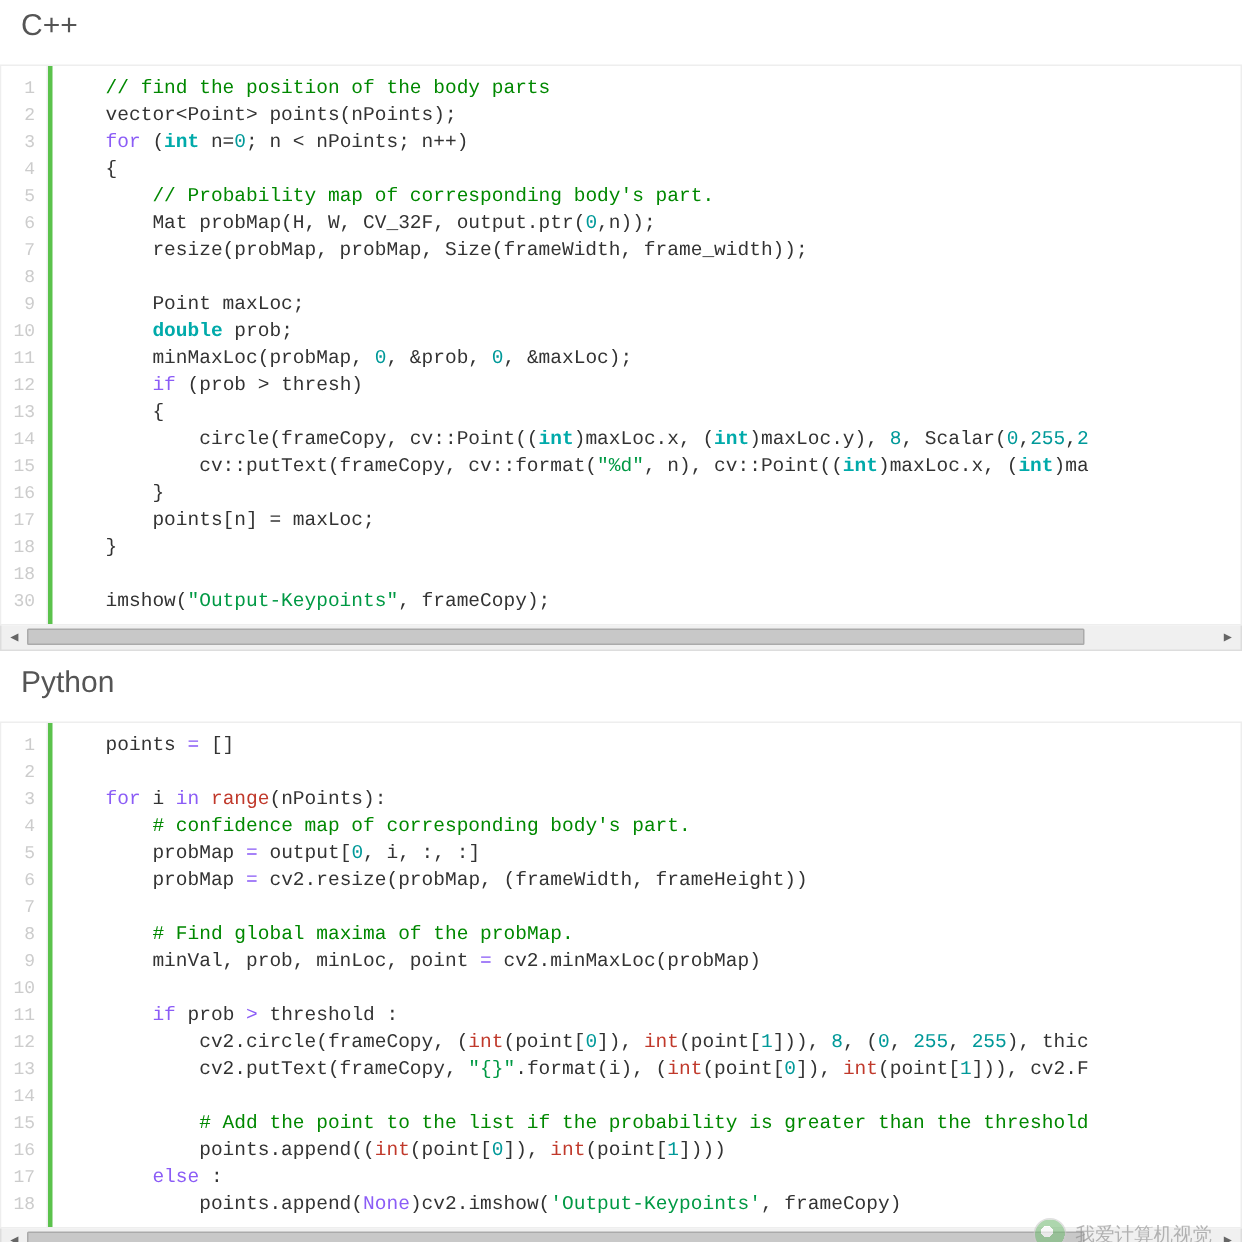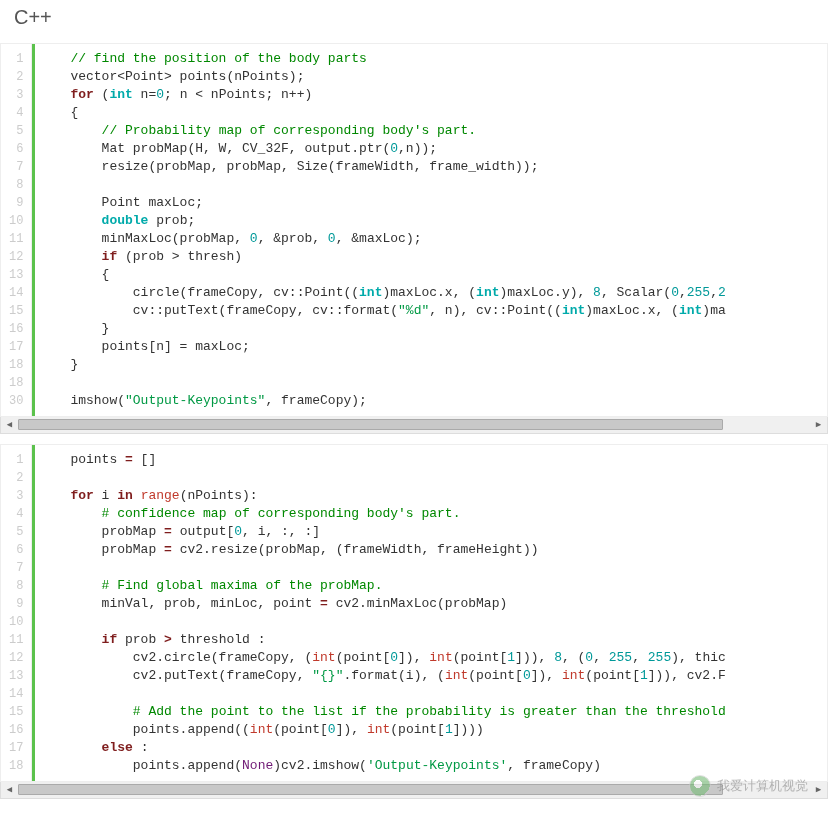--- a/index.html
+++ b/index.html
@@ -13,26 +13,26 @@
   .code div { height:18px;margin-left:25px; }
   .hscroll { height:17px; background:#f0f0f0; border:1px solid #ddd; border-top:none; position:relative; }
   .hscroll .arrow { width:17px; height:15px; position:absolute; top:0; display:flex; align-items:center; justify-content:center; color:#666; font-size:9px; }
   .hscroll .arrow.l { left:0; }
   .hscroll .arrow.r { right:0; }
   .hscroll .track { position:absolute; left:17px; right:17px; top:0; height:15px; }
   .hscroll .thumb { position:absolute; top:2px; height:11px; background:#c8c8c8; border:1px solid #aaa; border-radius:1px; }
   .watermark { position:absolute; right:20px; bottom:2px; display:flex; align-items:center; gap:6px; opacity:.6; font-family:Arial,sans-serif; font-size:13px; color:#888; }
   .watermark .logo { width:22px; height:22px; border-radius:50%; background:radial-gradient(circle at 40% 40%, #fff 0 4px, #7b7 4px 12px, transparent 12px); border:1px solid #ccc; }
   .c{color:#080;font-style:normal;} 
-  .k{color:#7f1d1d;font-weight:bold;text-align:right;}  
+  .k{color:#8b5cf6;font-weight:normal;text-align:right;}  
   .t{color:#0aa;font-weight:bold;}  
   .n{color:#099;}                   
   .s{color:#094;}                   
   .fn{color:#c0392b;text-align:center;}               
-  .g{color:#701a75;}                   
+  .g{color:#8b5cf6;}                   
   .wrap { position:relative; }
 </style>
 </head>
 <body>
 
 <div class="wrap">
 
 <div class="section">
   <div class="lang-title">C++</div>
   <div class="code-block" style="display:table;width:100%;">
@@ -63,20 +63,21 @@
   <div class="hscroll">
     <div class="arrow l">◀</div>
     <div class="track">
           <div class="thumb" id="th1" style="left: 0%; width: 89%;"></div>
         </div>
     <div class="arrow r">▶</div>
   </div>
 </div>
 
 <div class="section" style="position:relative;">
+  <div class="lang-title">Python</div>
   <div class="code-block" style="display:table;width:100%;">
     <div class="gutter" id="gut2">
           <div>1</div>
           <div>2</div>
           <div>3</div>
           <div>4</div>
           <div>5</div>
           <div>6</div>
           <div>7</div>
           <div>8</div>

